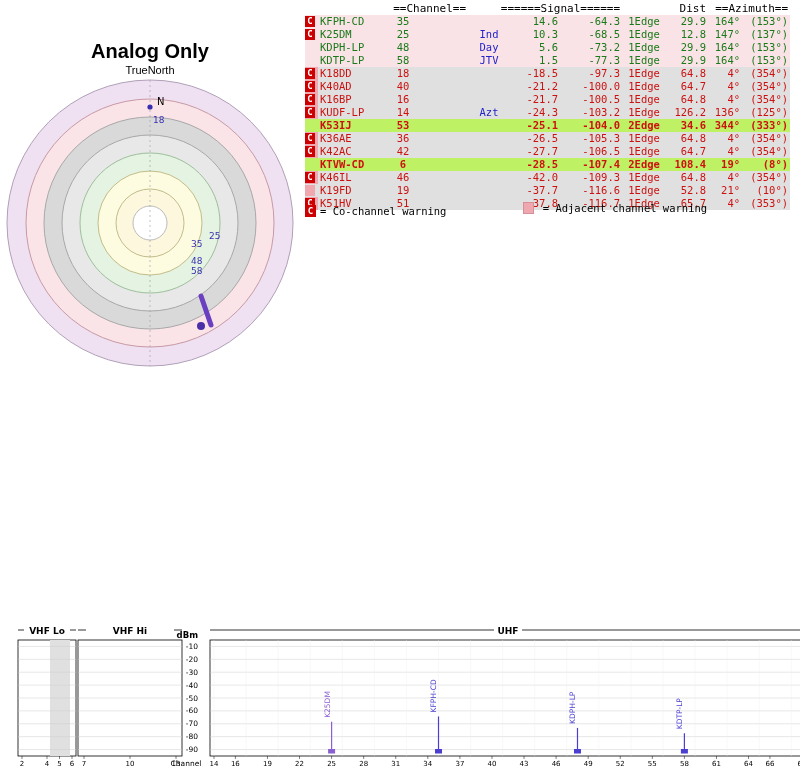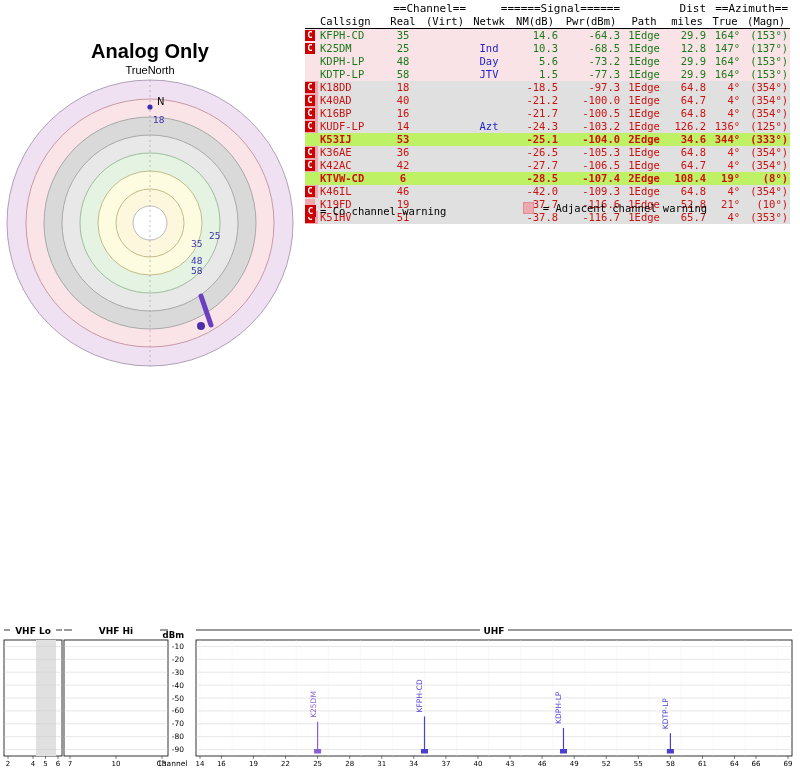--- a/index.html
+++ b/index.html
@@ -92,21 +92,21 @@
     font-family: "DejaVu Sans Mono", monospace; font-size: 10.5px; color: #000;
   }
   #legend .lg { display: inline-flex; align-items: center; gap: 4px; }
   #legend .lg.second { margin-left: 70px; gap: 9px; }
   .sw-co { width: 11px; height: 12px; background: #cc0000; color: #fff; font-size: 9px;
            line-height: 12px; text-align: center; font-weight: bold; display:inline-block; }
   .sw-adj { width: 11px; height: 12px; background: #f0a8b0; display:inline-block;
             border: 1px solid #d88f98; }
 
   
-  #spectrum { position: absolute; left: 0; top: 618px; width: 668px; height: 150px; }
+  #spectrum { position: absolute; left: 14px; top: 618px; width: 668px; height: 150px; }
   #spec-svg { display: block; }
 </style>
 </head>
 <body>
 
 <div id="root">
 
   <div id="left-panel">
 
     <div id="analog-title">Analog Only</div>
@@ -168,33 +168,20 @@
         <col style="width:48px">
       </colgroup>
       <tbody>
         <tr class="grp-head">
           <td></td>
           <td colspan="3">==Channel==</td>
           <td colspan="3">======Signal======</td>
           <td></td>
           <td>Dist</td>
           <td colspan="2">==Azimuth==</td>
-        </tr>
-        <tr class="col-head">
-          <td></td>
-          <td class="l">Callsign</td>
-          <td class="c">Real</td>
-          <td class="c">(Virt)</td>
-          <td class="c">Netwk</td>
-          <td class="c">NM(dB)</td>
-          <td class="c">Pwr(dBm)</td>
-          <td class="c">Path</td>
-          <td class="c">miles</td>
-          <td class="c">True</td>
-          <td class="c">(Magn)</td>
         </tr>
       </tbody>
       <tbody id="table-body">
           <tr class="r-pink">
             <td class="warn-cell">
               <span class="w-co">C</span>
             </td>
             <td class="cs green">KFPH-CD</td>
             <td class="ctr green">35</td>
             <td class="ctr black"></td>

